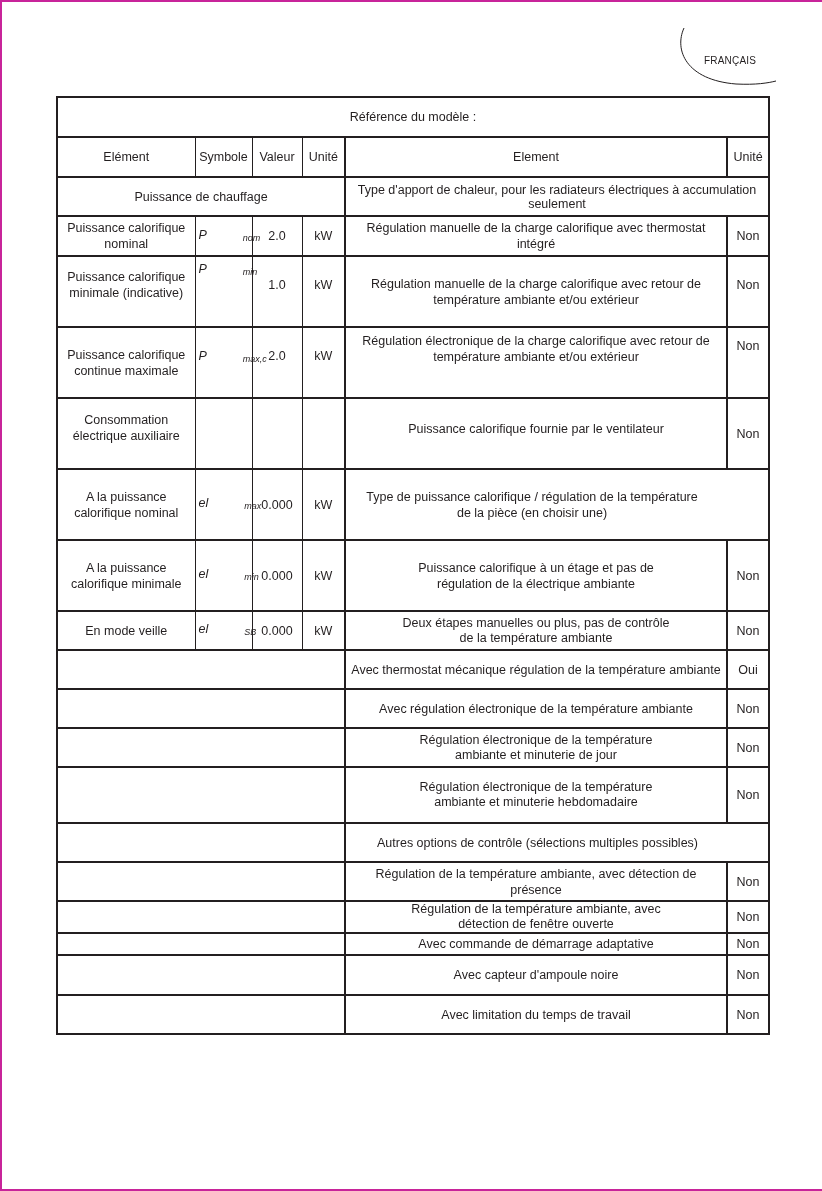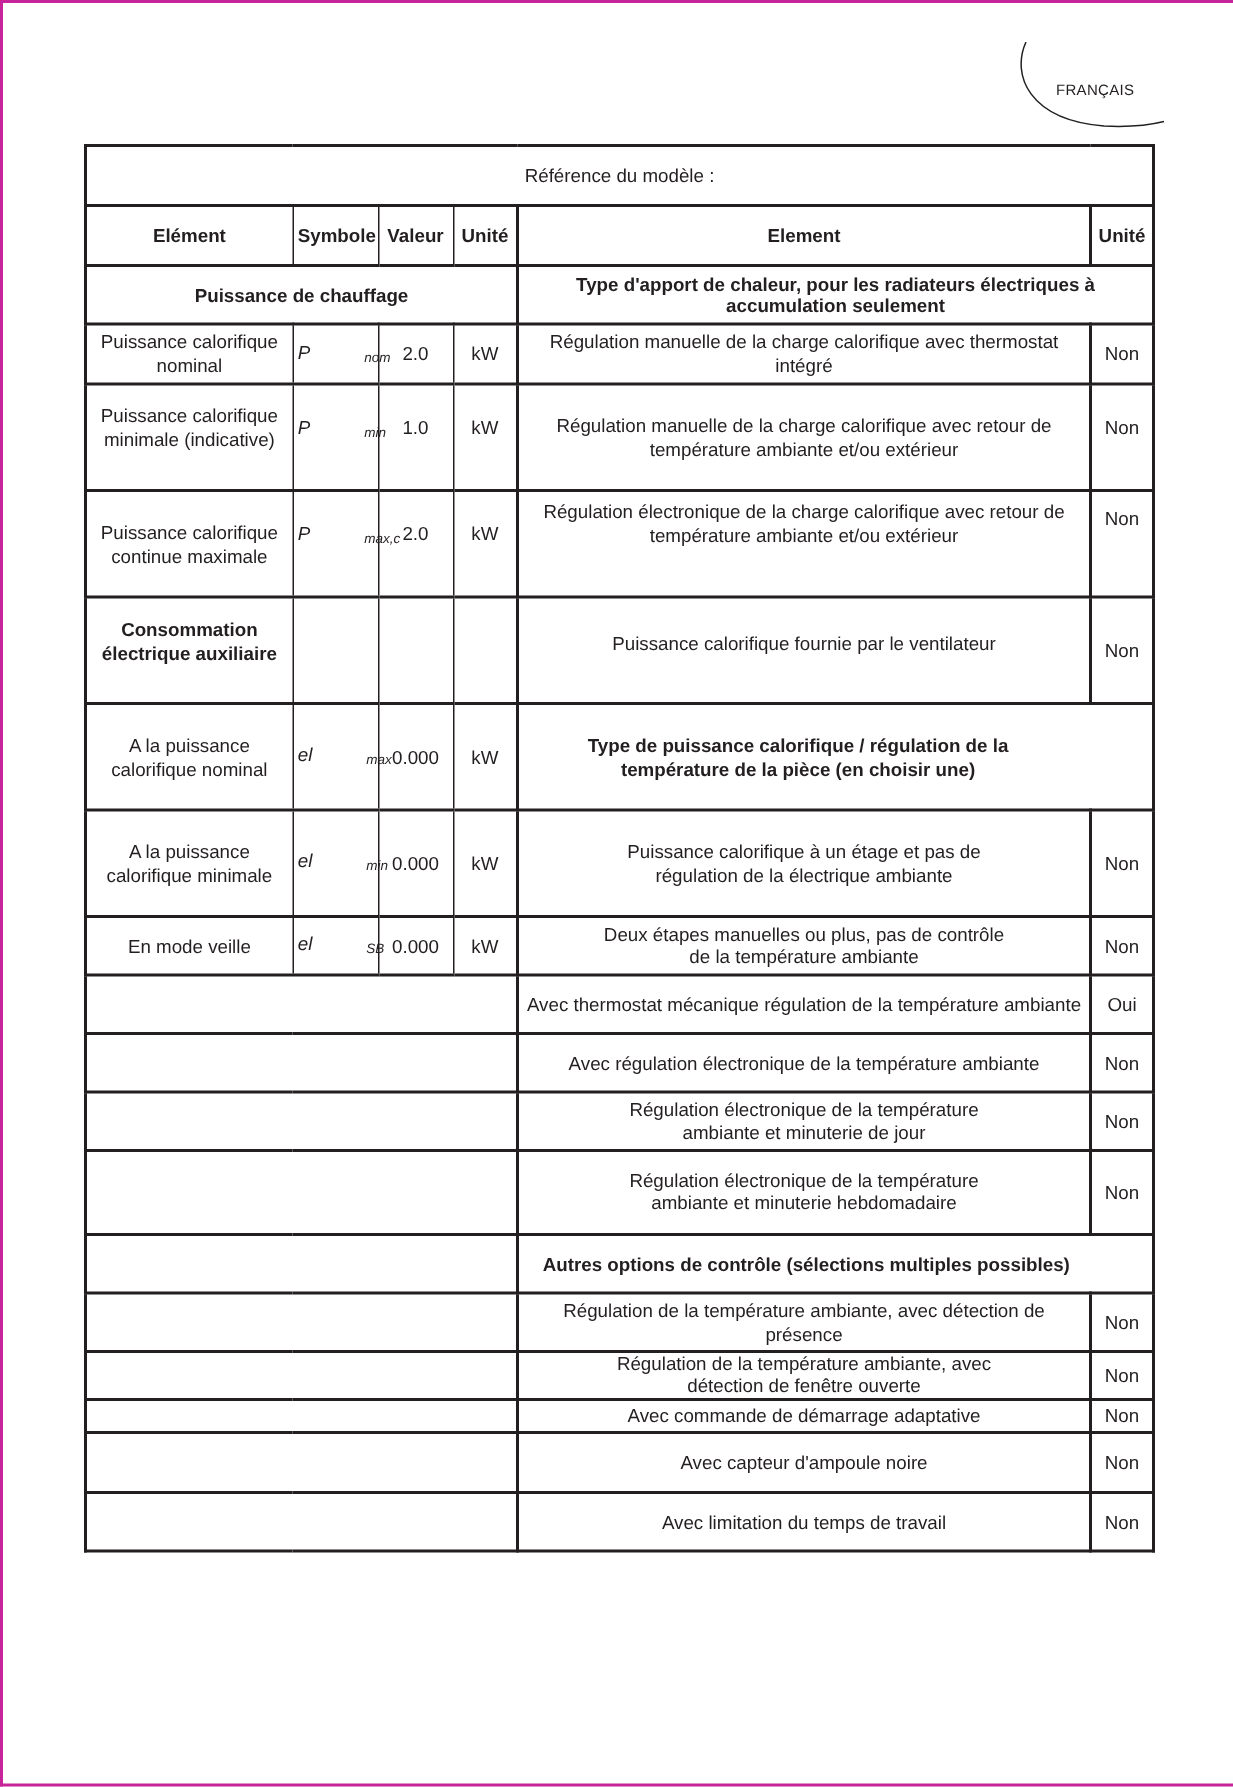--- a/index.html
+++ b/index.html
@@ -29,21 +29,21 @@
     width: 712px;
   }
   table.spec td {
     border: 2px solid #231f20;
     text-align: center; vertical-align: middle;
     font-size: 12.5px; line-height: 16px;
     padding: 0 3px; box-sizing: border-box;
   }
   td.thin-l { border-left-width: 1px !important; }
   td.thin-r { border-right-width: 1px !important; }
-  .bold { font-weight: bold; }
+  .bold { font-weight: normal; }
   .title-cell { font-size: 15px; }
   .sym { font-style: italic; font-size: 13px; }
   .sym sub { font-size: 9px; vertical-align: -2px; margin-left: 36px; }
   .val { font-size: 14px; }
   .tall-lines { line-height: 25px; }
 </style>
 </head>
 <body>
 
 <div class="page-frame"></div>
@@ -88,21 +88,21 @@
       <td class="thin-r">Puissance calorifique nominal</td>
       <td class="sym thin-l thin-r"><span>P</span><sub>nom</sub></td>
       <td class="val thin-l thin-r">2.0</td>
       <td class="val thin-l">kW</td>
       <td>Régulation manuelle de la charge calorifique avec thermostat intégré</td>
       <td>Non</td>
     </tr>
 
     <tr style="height:71px">
       <td class="thin-r" style="vertical-align:top;padding-top:12px">Puissance calorifique minimale (indicative)</td>
-      <td class="sym thin-l thin-r" style="vertical-align:top;padding-top:20px"><span>P</span><sub>min</sub></td>
+      <td class="sym thin-l thin-r" style="vertical-align:top;padding-top:4px"><span>P</span><sub>min</sub></td>
       <td class="val thin-l thin-r" style="vertical-align:top;padding-top:20px">1.0</td>
       <td class="val thin-l" style="vertical-align:top;padding-top:20px">kW</td>
       <td class="tall-lines" style="padding:0 20px">Régulation manuelle de la charge calorifique avec retour de température ambiante et/ou extérieur</td>
       <td style="vertical-align:top;padding-top:20px">Non</td>
     </tr>
 
     <tr style="height:71px">
       <td class="thin-r">Puissance calorifique continue maximale</td>
       <td class="sym thin-l thin-r" style="vertical-align:top;padding-top:20px"><span>P</span><sub>max,c</sub></td>
       <td class="val thin-l thin-r" style="vertical-align:top;padding-top:20px">2.0</td>

